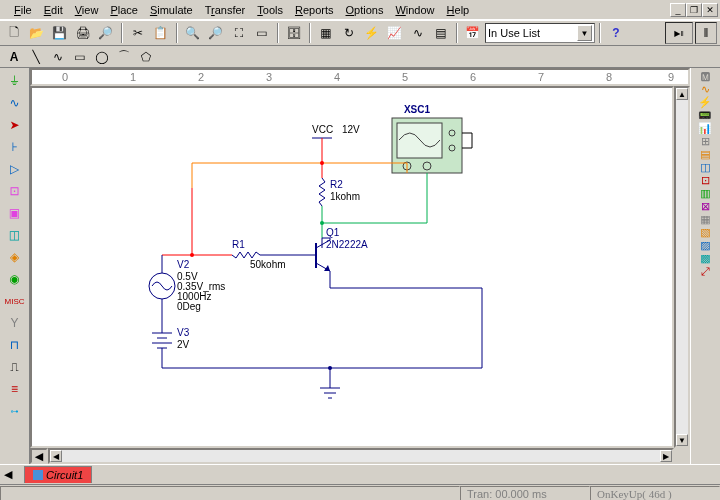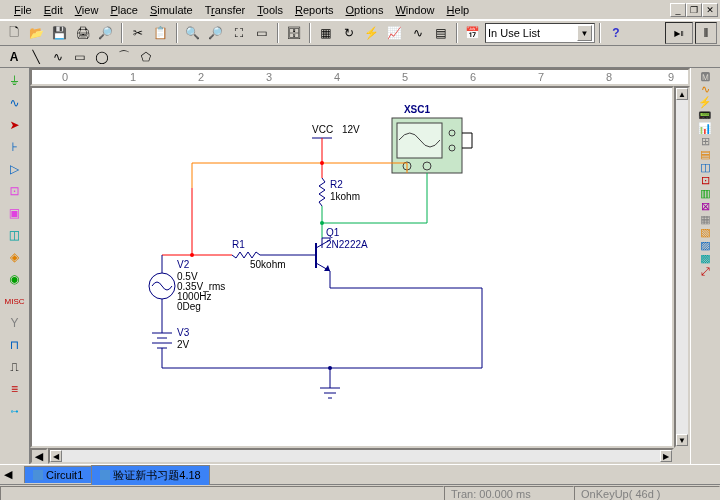--- a/index.html
+++ b/index.html
@@ -24,21 +24,21 @@
 .canvas-scroll { flex:1; display:flex; }
 .canvas { flex:1; background:#fff; border:2px inset #d4d0c8; position:relative; overflow:hidden; }
 .vscroll { width:16px; background:#d4d0c8; border:2px inset #d4d0c8; display:flex; flex-direction:column; }
 .vscroll .arr, .hscroll .arr { width:12px; height:12px; background:#d4d0c8; border:1px solid #fff; border-right-color:#808080; border-bottom-color:#808080; font-size:8px; display:flex; align-items:center; justify-content:center; }
 .hscroll-row { height:16px; display:flex; }
 .hscroll { flex:1; background:#d4d0c8; border:2px inset #d4d0c8; display:flex; }
 .hscroll .track { flex:1; background:#e8e8e8; }
 .rpalette { width:30px; background:#d4d0c8; border-left:1px solid #fff; display:flex; flex-direction:column; align-items:center; padding-top:2px; }
 .tabs-row { height:20px; display:flex; align-items:center; background:#d4d0c8; padding-left:4px; border-top:1px solid #fff; }
 .tab { padding:2px 8px; background:#fff; border:1px solid #808080; border-bottom:none; margin-right:-1px; display:flex; align-items:center; gap:3px; font-size:10px; }
-.tab.inactive { background:#3b82f6; }
+.tab.inactive { background:#ef4444;font-style:italic; }
 .tab .ticon { width:10px; height:10px; background:#4a90d9; }
 .status { height:18px; display:flex; background:#d4d0c8; border-top:1px solid #808080; align-items:center; font-size:10px; }
 .status .cell { border:1px inset #d4d0c8; padding:0 6px; height:16px; display:flex; align-items:center; color:#808080; }
 
 .wire-red { stroke:#ff0000; stroke-width:1; fill:none; }
 .wire-grn { stroke:#00b050; stroke-width:1; fill:none; }
 .wire-blu { stroke:#000080; stroke-width:1; fill:none; }
 .wire-org { stroke:#ff8000; stroke-width:1; fill:none; }
 .comp-txt { font-size:10px; fill:#000080; font-family: sans-serif; }
 .val-txt { font-size:10px; fill:#000; font-family: sans-serif; }
@@ -267,23 +267,19 @@
     <div class="pb" style="color:#c00000;">⤢</div>
   </div>
 </div>
 
 <div class="tabs-row">
   <div style="width:14px;height:14px;margin-right:6px;">◀</div>
   <div class="tab inactive">
       <div class="ticon"></div>
       <span>Circuit1</span>
     </div>
-  <div class="tab inactive">
-      <div class="ticon"></div>
-      <span>验证新书习题4.18</span>
-    </div>
 </div>
 
 <div class="status">
   <div class="cell" style="flex:1;"></div>
   <div class="cell" style="width:130px;text-align:right;">Tran: 00.000 ms</div>
-  <div class="cell" style="width:146px;">OnKeyUp( 46d )</div>
+  <div class="cell" style="width:130px;font-family:Liberation Serif, serif;">OnKeyUp( 46d )</div>
 </div>
 
 </body></html>

